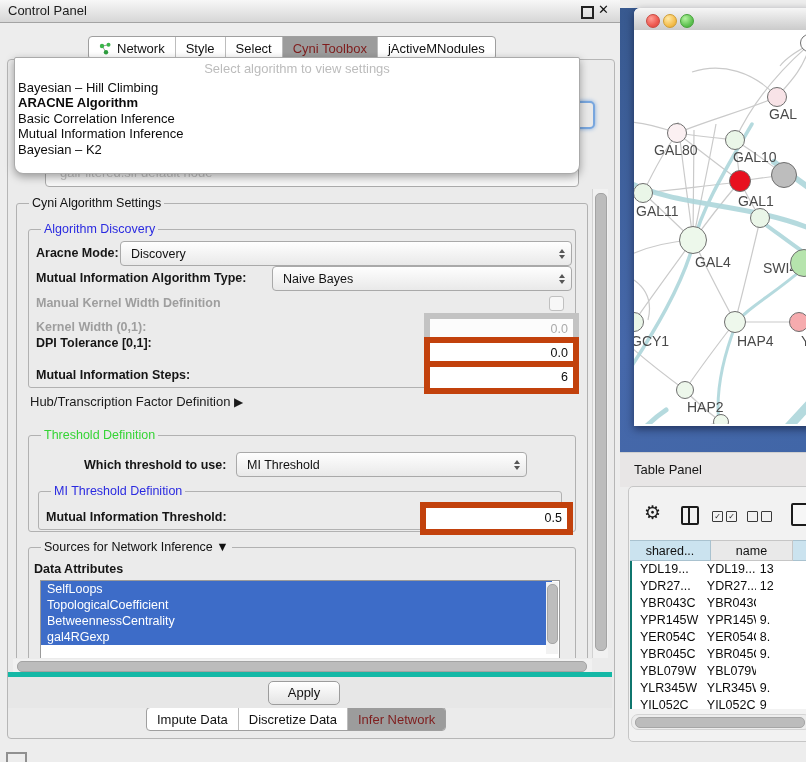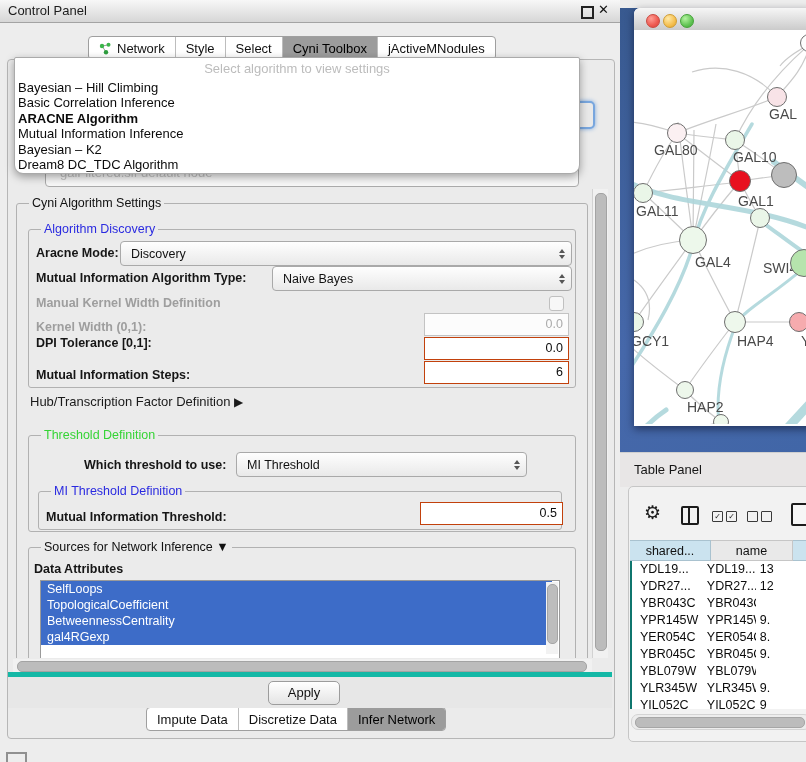--- a/index.html
+++ b/index.html
@@ -11,21 +11,21 @@
   .cp-titlebar{left:0;top:8;width:620px;height:22px;
     background:linear-gradient(#f7f7f7,#d6d6d6);border-bottom:1px solid #a3a3a3;}
   .cp-title{position:absolute;left:8px;top:3px;font-size:13px;color:#1c1c1c;}
   .cp-float{position:absolute;left:581px;top:6px;width:9px;height:9px;border:2px solid #222;}
   .cp-close{position:absolute;left:598px;top:2px;font-size:13px;font-weight:bold;color:#111;}
 
   .seg-bar{display:flex;height:22px;background:#fff;border:1px solid #9f9f9f;border-radius:4px;overflow:hidden;}
   .seg{display:flex;align-items:center;justify-content:center;font-size:13px;color:#111;
        border-right:1px solid #bdbdbd;padding:0 10px;white-space:nowrap;}
   .seg:last-child{border-right:none;}
-  .seg.sel{background:#9c9c9c;color:#000000;justify-content:center;}
+  .seg.sel{background:#9c9c9c;color:#7f1d1d;justify-content:center;}
   #topTabs{left:88px;top:36px;}
   #bottomTabs{left:146px;top:707px;}
 
   .outer-box{left:7px;top:59px;width:606px;height:678px;background:#ebebeb;
     border:1px solid #b6b6b6;border-radius:4px;}
 
   
   .bg-combo-sliver{left:575px;top:101px;width:16px;height:24px;background:#e9e9e9;
     border:2px solid #78a6de;border-radius:5px;box-shadow:0 0 4px #78a6de;z-index:4;}
   .bg-table-combo{left:45px;top:158px;width:532px;height:27px;background:#f7f7f7;
@@ -47,21 +47,21 @@
   .lg-blue{color:#2a2ae0;}
   .lg-green{color:#35d435;}
   .lbl{position:absolute;font-size:12.5px;font-weight:bold;color:#161616;white-space:nowrap;}
   .lbl.dis{color:#9e9e9e;}
   .combo{position:absolute;height:23px;background:linear-gradient(#fefefe,#e9e9e9);
     border:1px solid #a9a9a9;border-radius:4px;display:flex;align-items:center;}
   .cval{font-size:12.5px;color:#111;padding-left:10px;flex:1;}
   .spin{width:18px;display:flex;flex-direction:column;align-items:center;gap:2px;}
   .spin .up{width:0;height:0;border-left:3.5px solid transparent;border-right:3.5px solid transparent;border-bottom:4.5px solid #555;}
   .spin .dn{width:0;height:0;border-left:3.5px solid transparent;border-right:3.5px solid transparent;border-top:4.5px solid #555;}
-  .tfield{position:absolute;height:21px;background:#fff;border:1px solid #c2410c;}
+  .tfield{position:absolute;height:21px;background:#fff;border:6px solid #c2410c;}
   .tfield span{position:absolute;right:5px;top:3px;font-size:12.5px;color:#0c0c0c;}
   .tfield.dis{background:#fcfcfc;border-color:#c3c3c3;}
   .tfield.dis span{color:#ababab;}
   .checkbox{position:absolute;width:13px;height:13px;border:1px solid #c0c0c0;border-radius:3px;background:#f7f7f7;}
   .hub{position:absolute;font-size:13px;color:#1a1a1a;white-space:nowrap;}
   .hub b{font-size:12px;}
   .listbox{position:absolute;background:#fff;border:1px solid #9a9a9a;overflow:hidden;}
   .list-item{height:16px;line-height:16px;font-size:12.5px;color:#fff;background:#3d6cc8;
     padding-left:6px;width:505px;white-space:nowrap;}
   .list-vsb{position:absolute;right:1px;top:1px;width:12px;height:72px;background:#f2f2f2;}
@@ -164,25 +164,24 @@
 
   <div class="abs bg-combo-sliver"></div>
   <div class="abs bg-table-combo">
     <span>galFiltered.sif default node</span>
   </div>
 
   <div class="abs popup">
     <div class="popup-header">Select algorithm to view settings</div>
     <div id="popupItems">
         <div class="popup-item">Bayesian – Hill Climbing</div>
+        <div class="popup-item bold">ARACNE Algorithm</div>
         <div class="popup-item">Basic Correlation Inference</div>
-        <div class="popup-item bold">ARACNE Algorithm</div>
         <div class="popup-item">Mutual Information Inference</div>
         <div class="popup-item">Bayesian – K2</div>
-        <div class="popup-item">Dream8 DC_TDC Algorithm</div>
       </div>
   </div>
 
   <div class="abs viewport">
 
     <fieldset style="left:3px;top:7px;width:570px;height:640px;">
       <legend>Cyni Algorithm Settings</legend>
     </fieldset>
 
     <fieldset style="left:15px;top:33px;width:546px;height:164px;">

